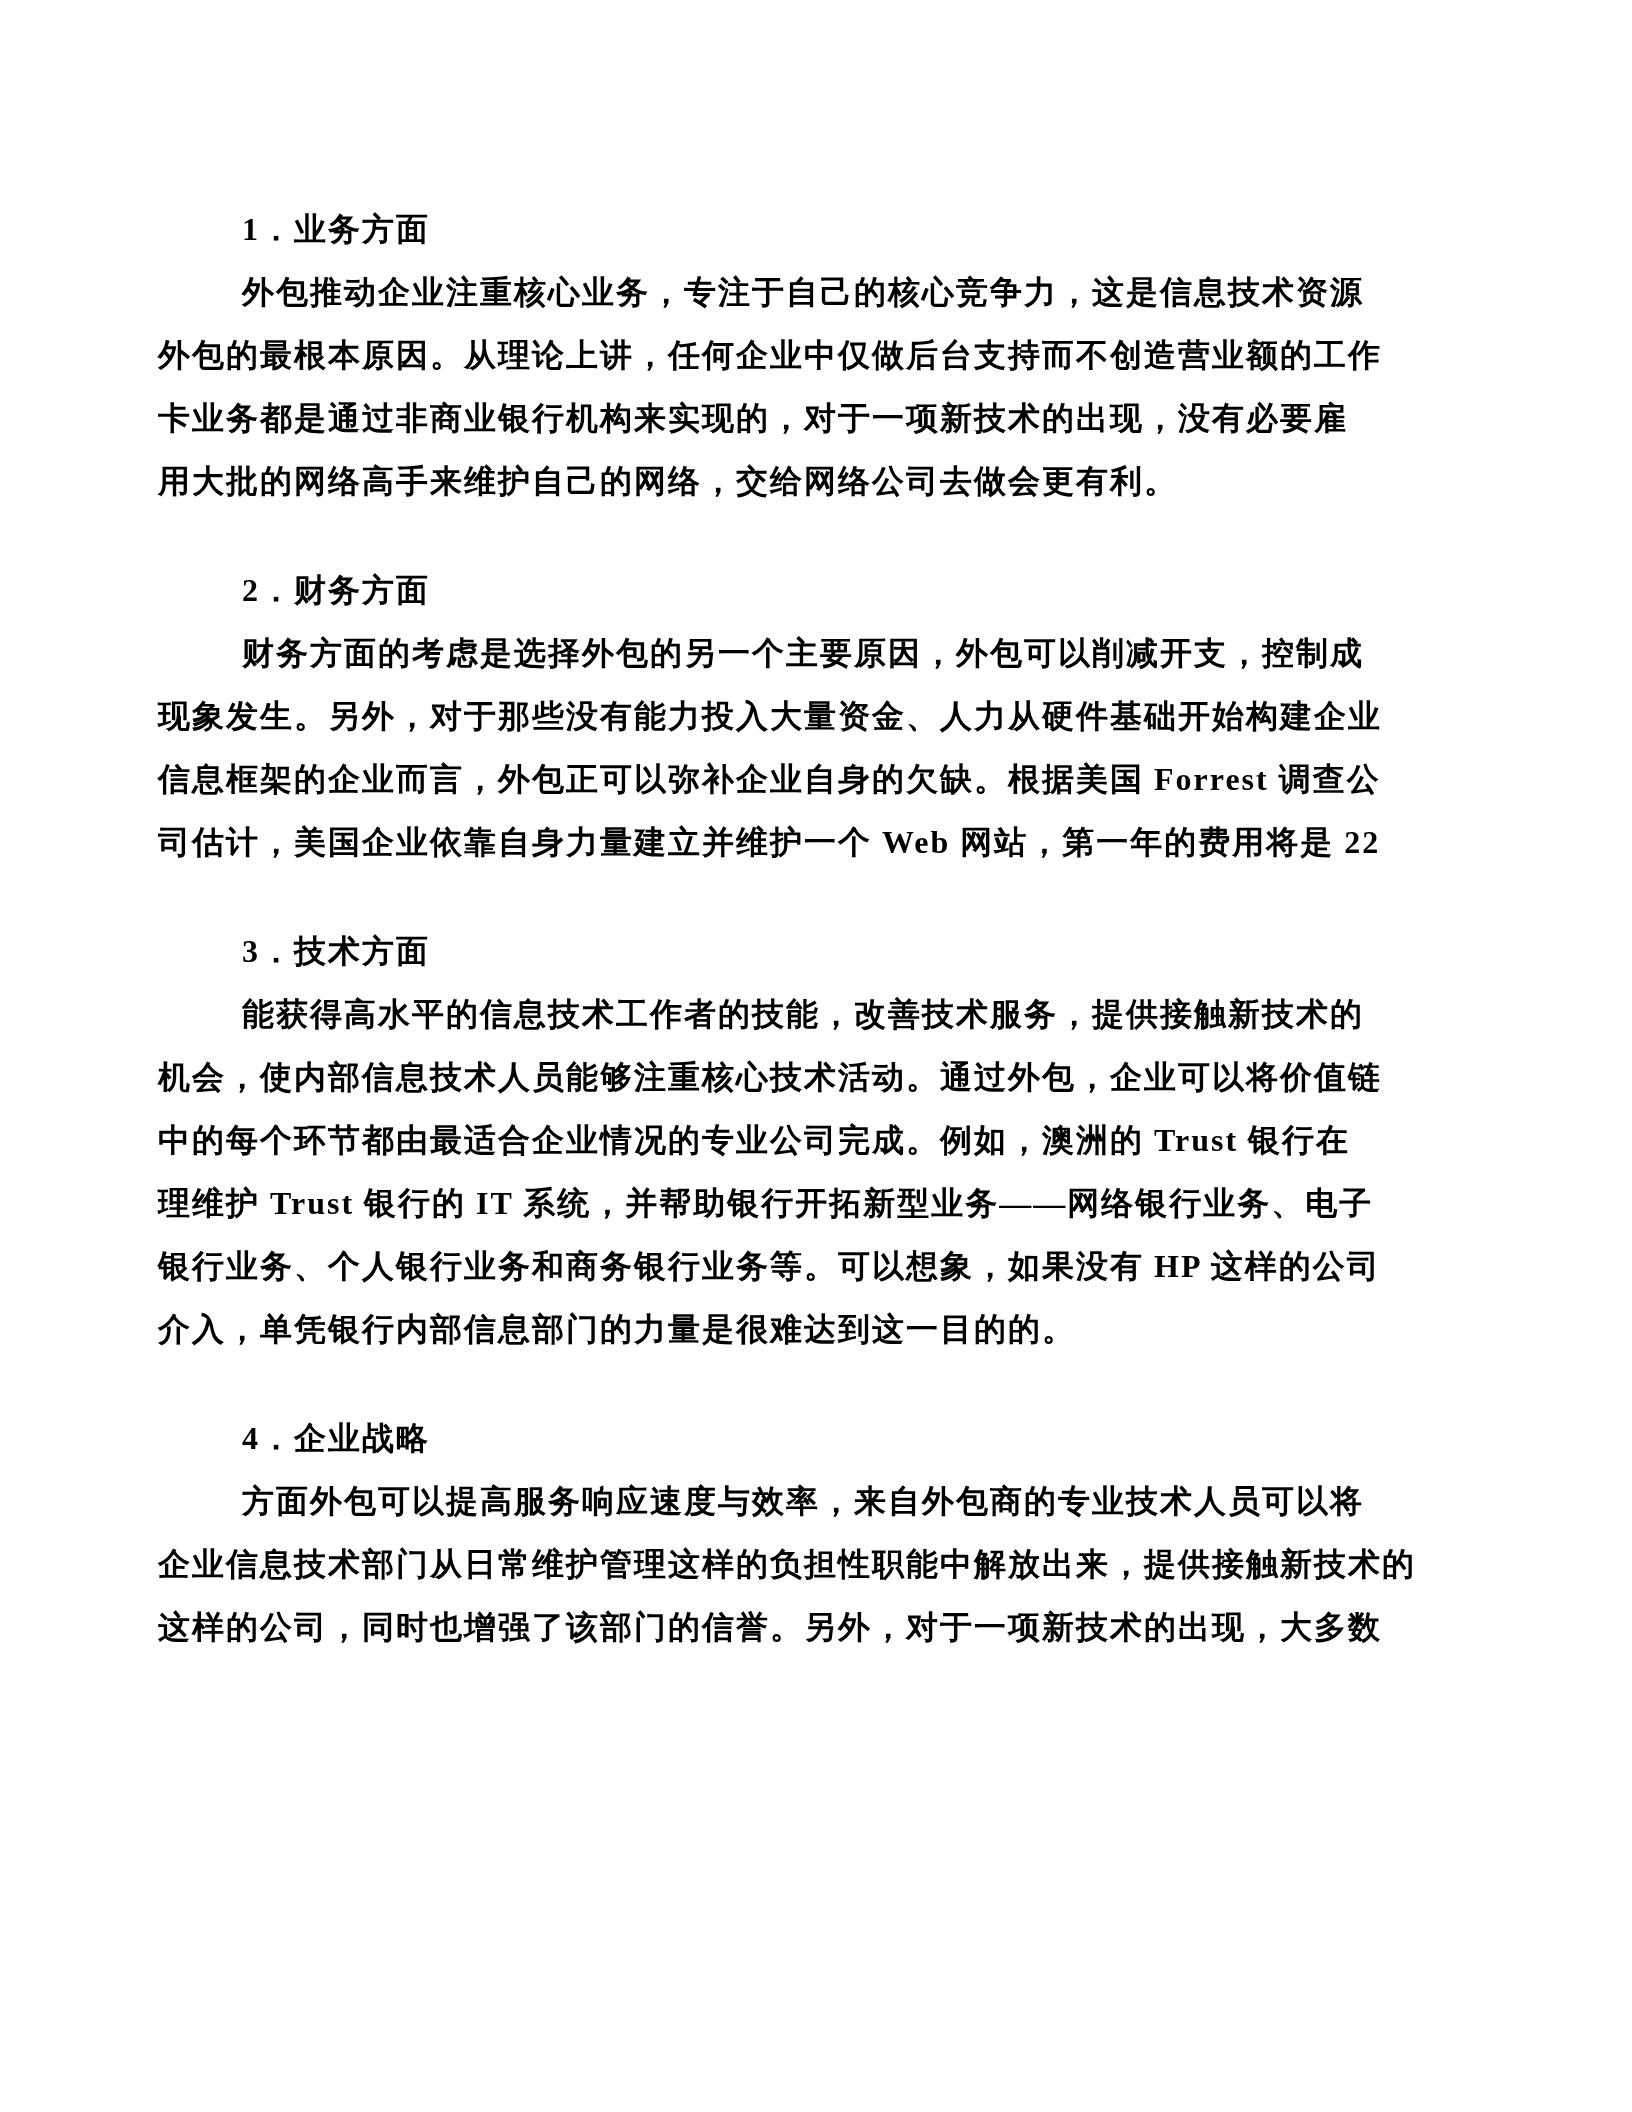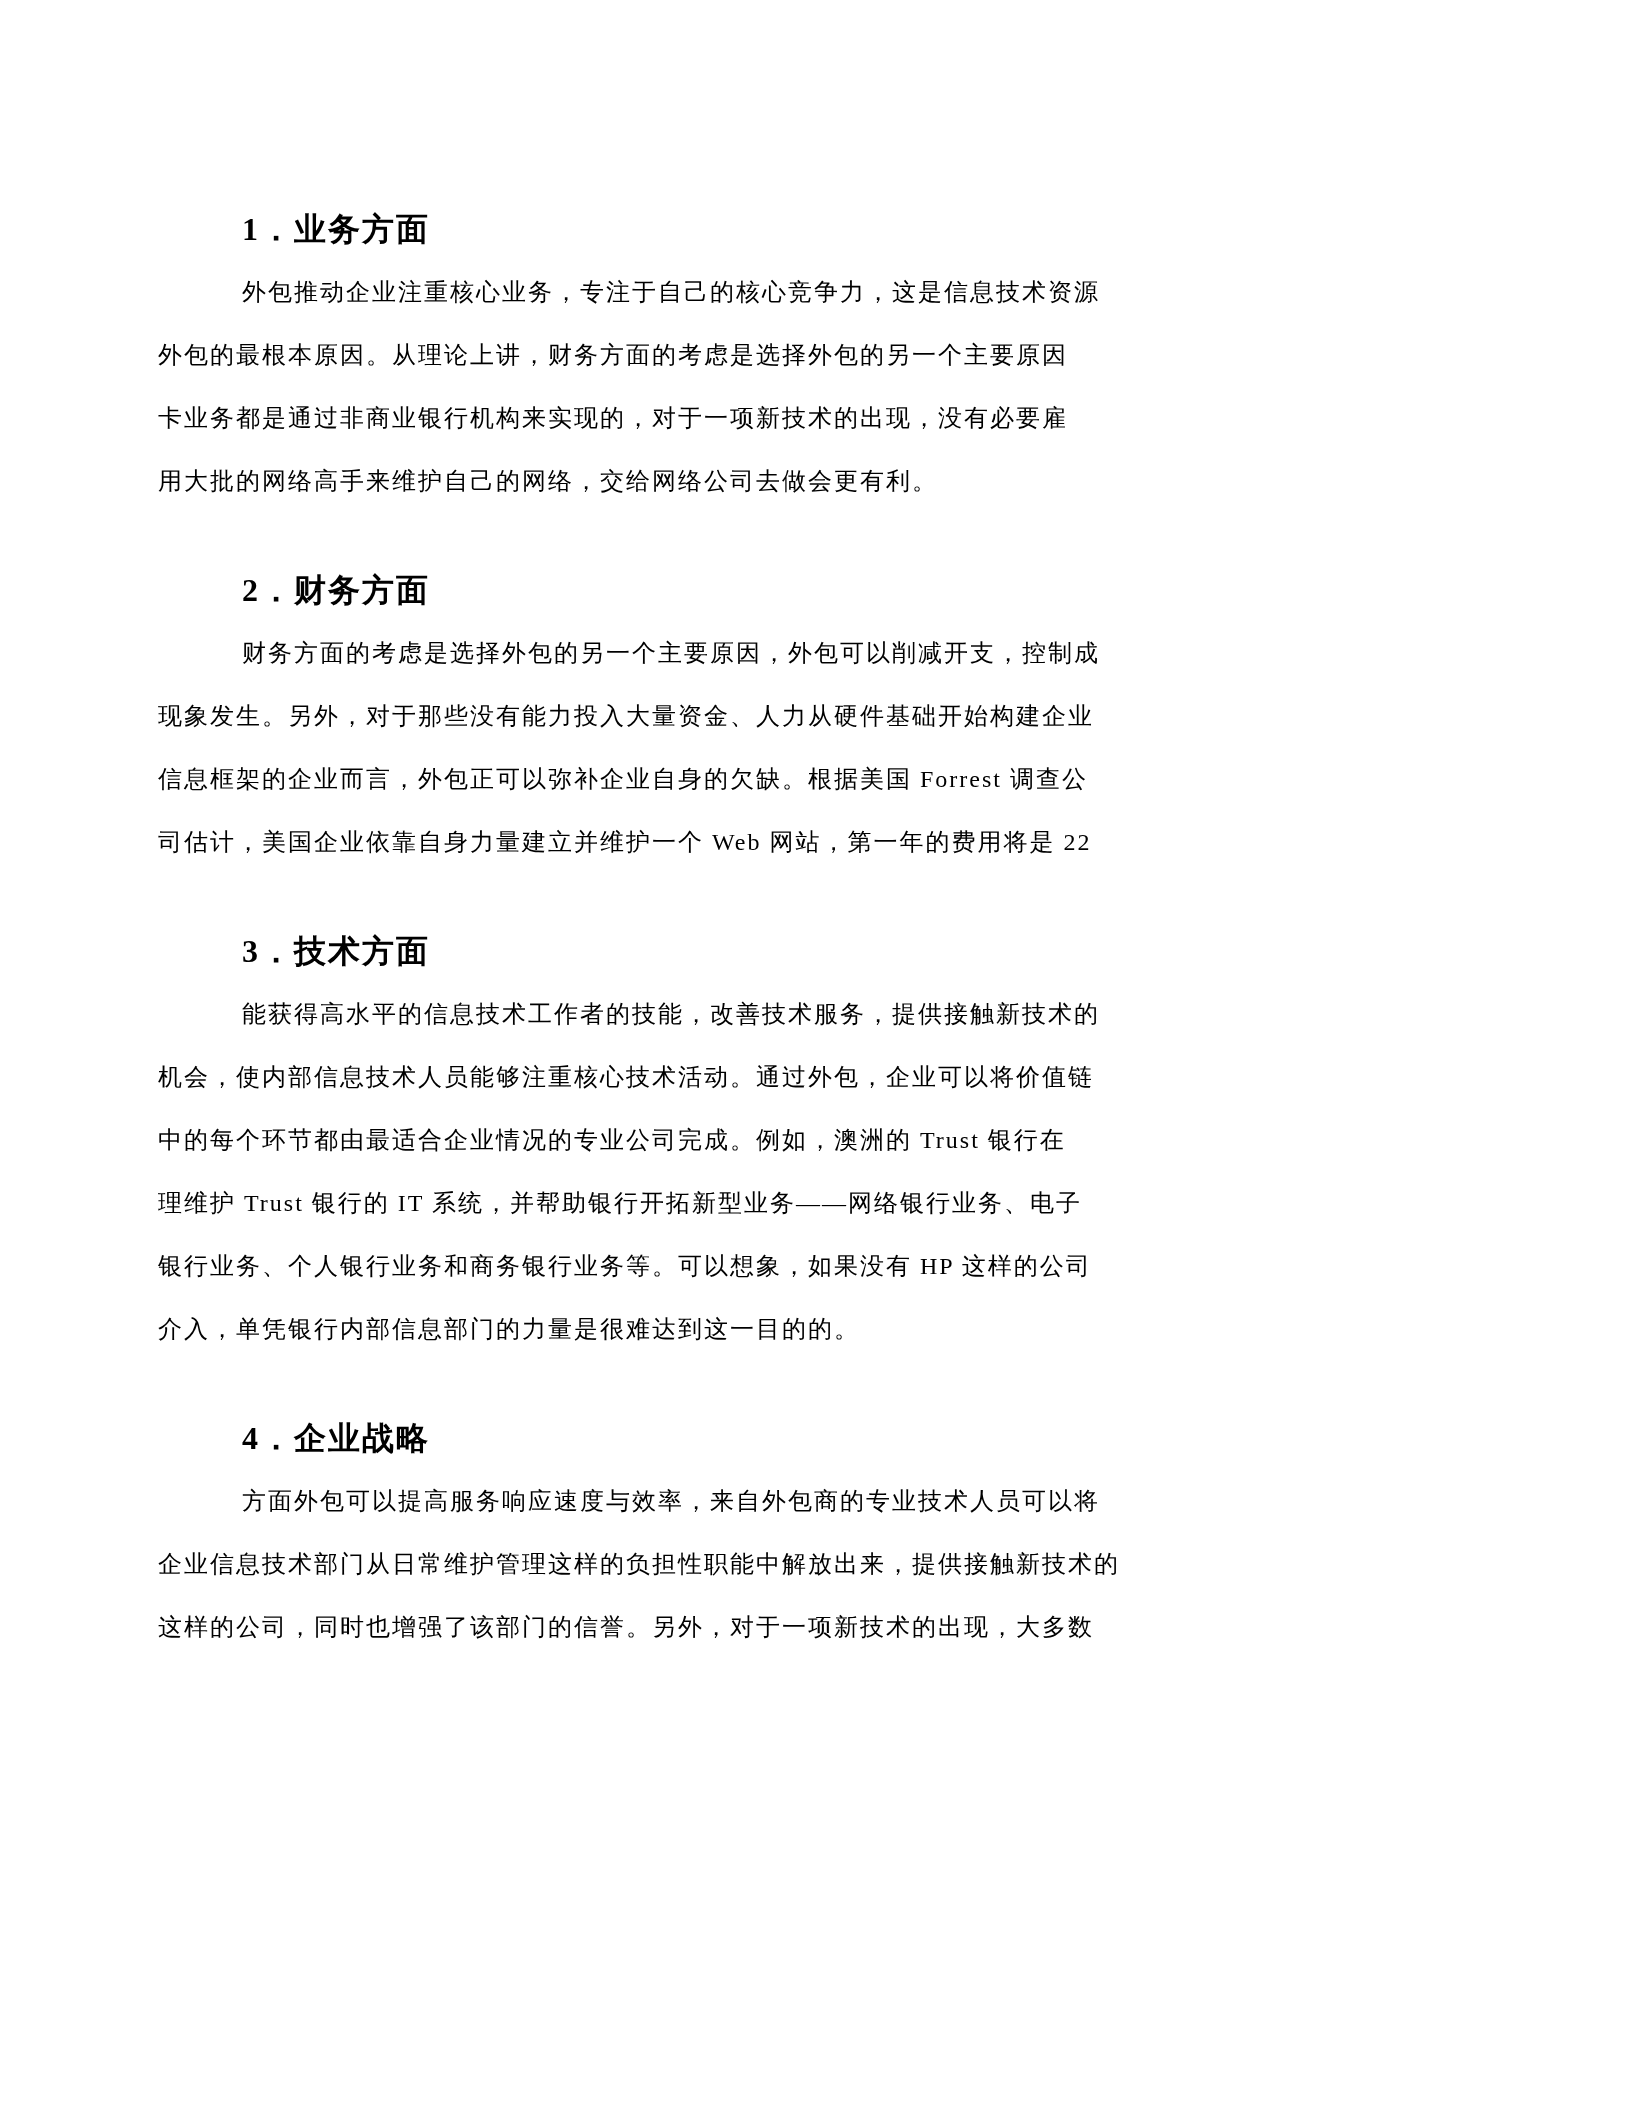--- a/index.html
+++ b/index.html
@@ -23,37 +23,37 @@
   .sec + .sec { margin-top: 46px; }
   .heading {
     font-size: 32px;
     font-weight: bold;
     line-height: 63px;
     letter-spacing: 2px;
     padding-left: 84px;
     white-space: nowrap;
   }
   .line {
-    font-size: 24px;
-    font-weight: normal;
+    font-size: 32px;
+    font-weight: bold;
     line-height: 63px;
     letter-spacing: 2px;
     white-space: nowrap;
   }
   .line.first { text-indent: 84px; }
 </style>
 </head>
 <body>
 
 <div class="page">
 
   <section class="sec">
     <h2 class="heading">1．业务方面</h2>
     <p class="line first">外包推动企业注重核心业务，专注于自己的核心竞争力，这是信息技术资源</p>
-    <p class="line">外包的最根本原因。从理论上讲，财务方面的考虑是选择外包的另一个主要原因</p>
+    <p class="line">外包的最根本原因。从理论上讲，任何企业中仅做后台支持而不创造营业额的工作</p>
     <p class="line">卡业务都是通过非商业银行机构来实现的，对于一项新技术的出现，没有必要雇</p>
     <p class="line">用大批的网络高手来维护自己的网络，交给网络公司去做会更有利。</p>
   </section>
 
   <section class="sec">
     <h2 class="heading">2．财务方面</h2>
     <p class="line first">财务方面的考虑是选择外包的另一个主要原因，外包可以削减开支，控制成</p>
     <p class="line">现象发生。另外，对于那些没有能力投入大量资金、人力从硬件基础开始构建企业</p>
     <p class="line">信息框架的企业而言，外包正可以弥补企业自身的欠缺。根据美国 Forrest 调查公</p>
     <p class="line">司估计，美国企业依靠自身力量建立并维护一个 Web 网站，第一年的费用将是 22</p>

